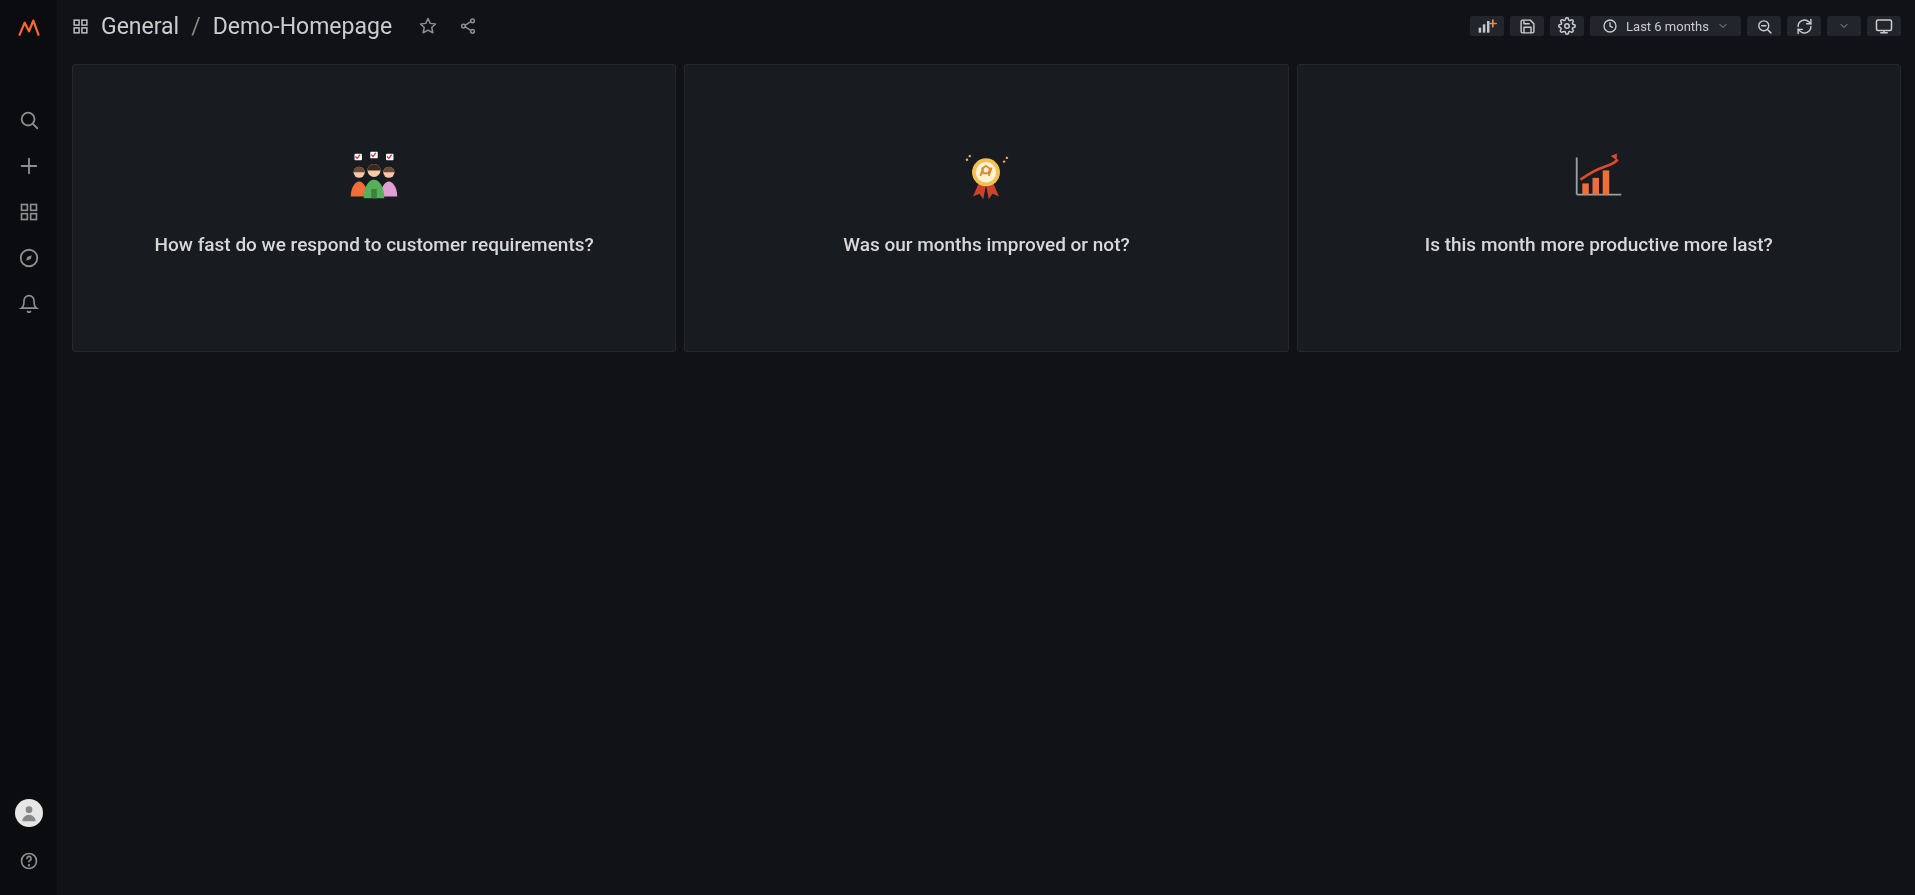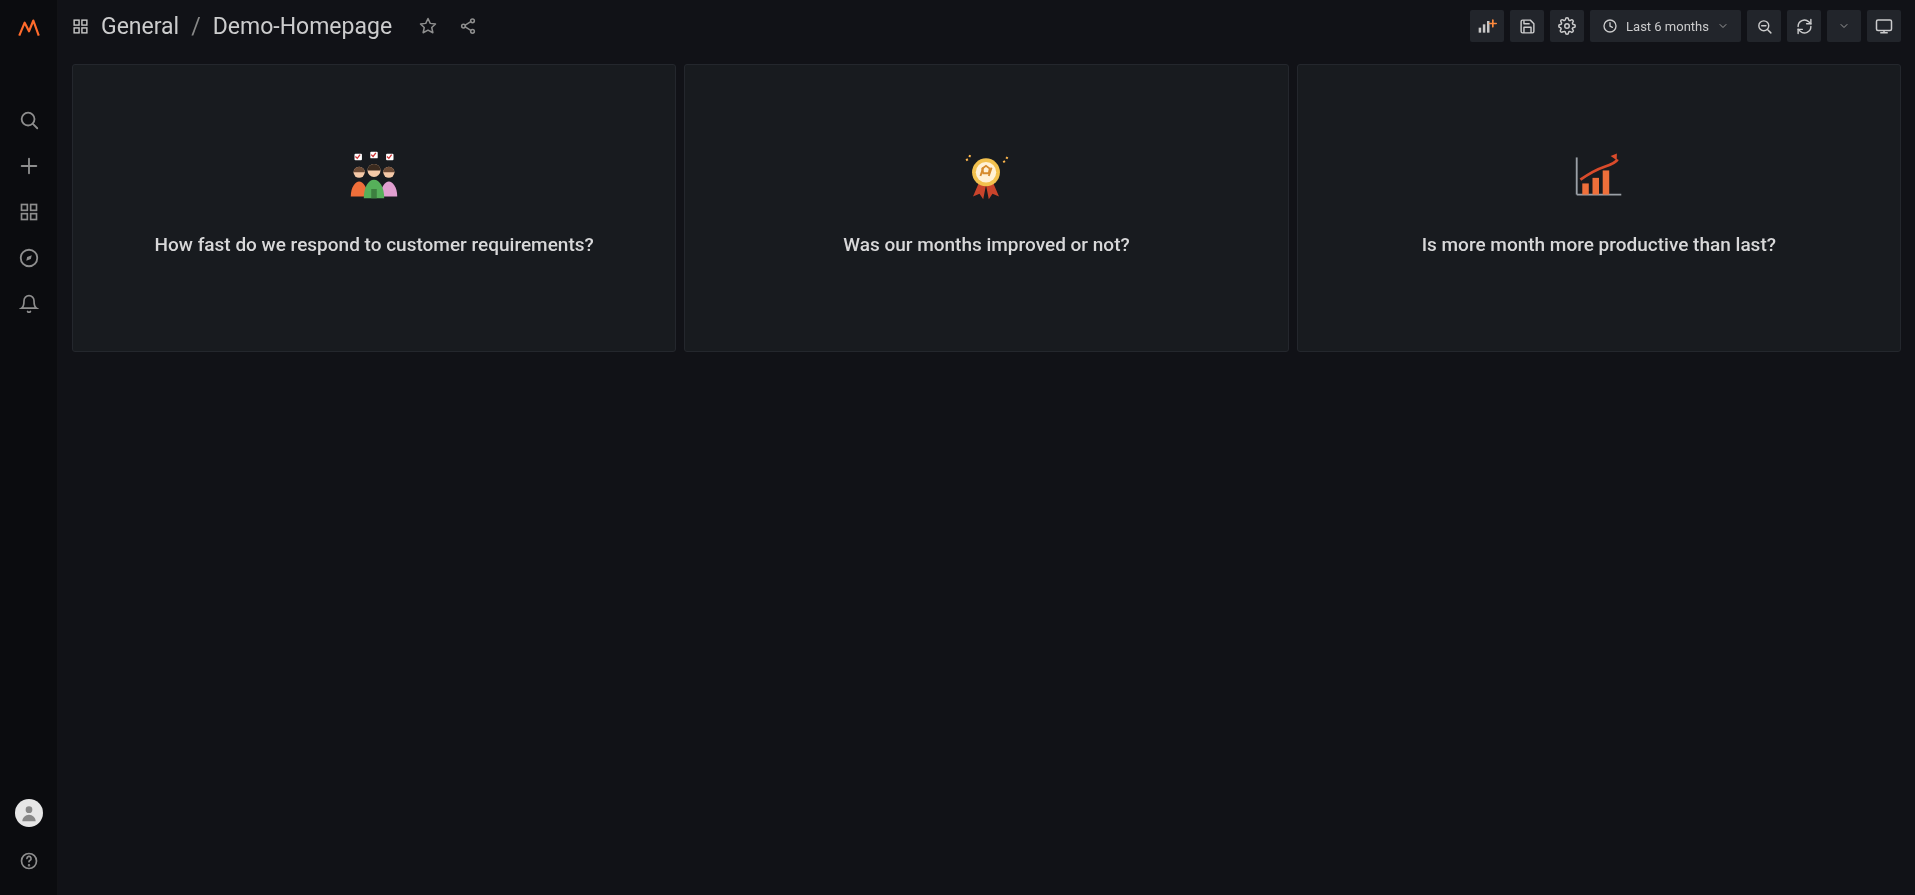--- a/index.html
+++ b/index.html
@@ -51,21 +51,21 @@
   .crumb-sep{color:#888;}
   .crumb-icon{color:#c7c7c7;display:flex;align-items:center;}
   .title-icons{display:flex;align-items:center;gap:8px;margin-left:12px;}
   .ghost-btn{
     width:32px;height:32px;border-radius:3px;display:flex;align-items:center;justify-content:center;
     color:var(--text-dim);cursor:pointer;
   }
   .topbar .grow{flex:1;}
   .tb-group{display:flex;gap:6px;align-items:center;}
   .tb-btn{
-    height:32px;min-width:34px;padding:0 8px;background:var(--btn);border-radius:2px;
+    height:20px;min-width:34px;padding:0 8px;background:var(--btn);border-radius:2px;
     display:flex;align-items:center;justify-content:center;gap:8px;color:var(--text);
     cursor:pointer;font-size:13px;
   }
   .tb-btn.icon-only{padding:0;width:34px;}
   .time-picker{padding:0 12px;}
   .chev{color:#9a9a9a;}
   
   .content{flex:1;overflow:auto;padding:12px 14px;box-sizing:border-box;}
   .panel-row{display:flex;gap:8px;}
   .panel{
@@ -291,18 +291,18 @@
             <svg width="52" height="46" viewBox="0 0 56 48">
               <line x1="4" y1="4" x2="4" y2="44" stroke="#9aa0a6" stroke-width="2"></line>
               <line x1="4" y1="44" x2="52" y2="44" stroke="#9aa0a6" stroke-width="2"></line>
               <rect x="10" y="32" width="7" height="12" fill="#ef6f3a"></rect>
               <rect x="21" y="26" width="7" height="18" fill="#ef6f3a"></rect>
               <rect x="32" y="18" width="7" height="26" fill="#ef6f3a"></rect>
               <path d="M8 28 Q22 18 34 14 T48 6" fill="none" stroke="#d94b2b" stroke-width="3"></path>
               <polygon points="48,6 40,6 44,0" fill="#d94b2b" transform="rotate(35 46 5)"></polygon>
             </svg>
           </div>
-          <div class="p-title">Is more month more productive than last?</div>
+          <div class="p-title">Is this month more productive more last?</div>
         </div>
       </div>
     </div>
   </div>
 </div>
 
 </body></html>

